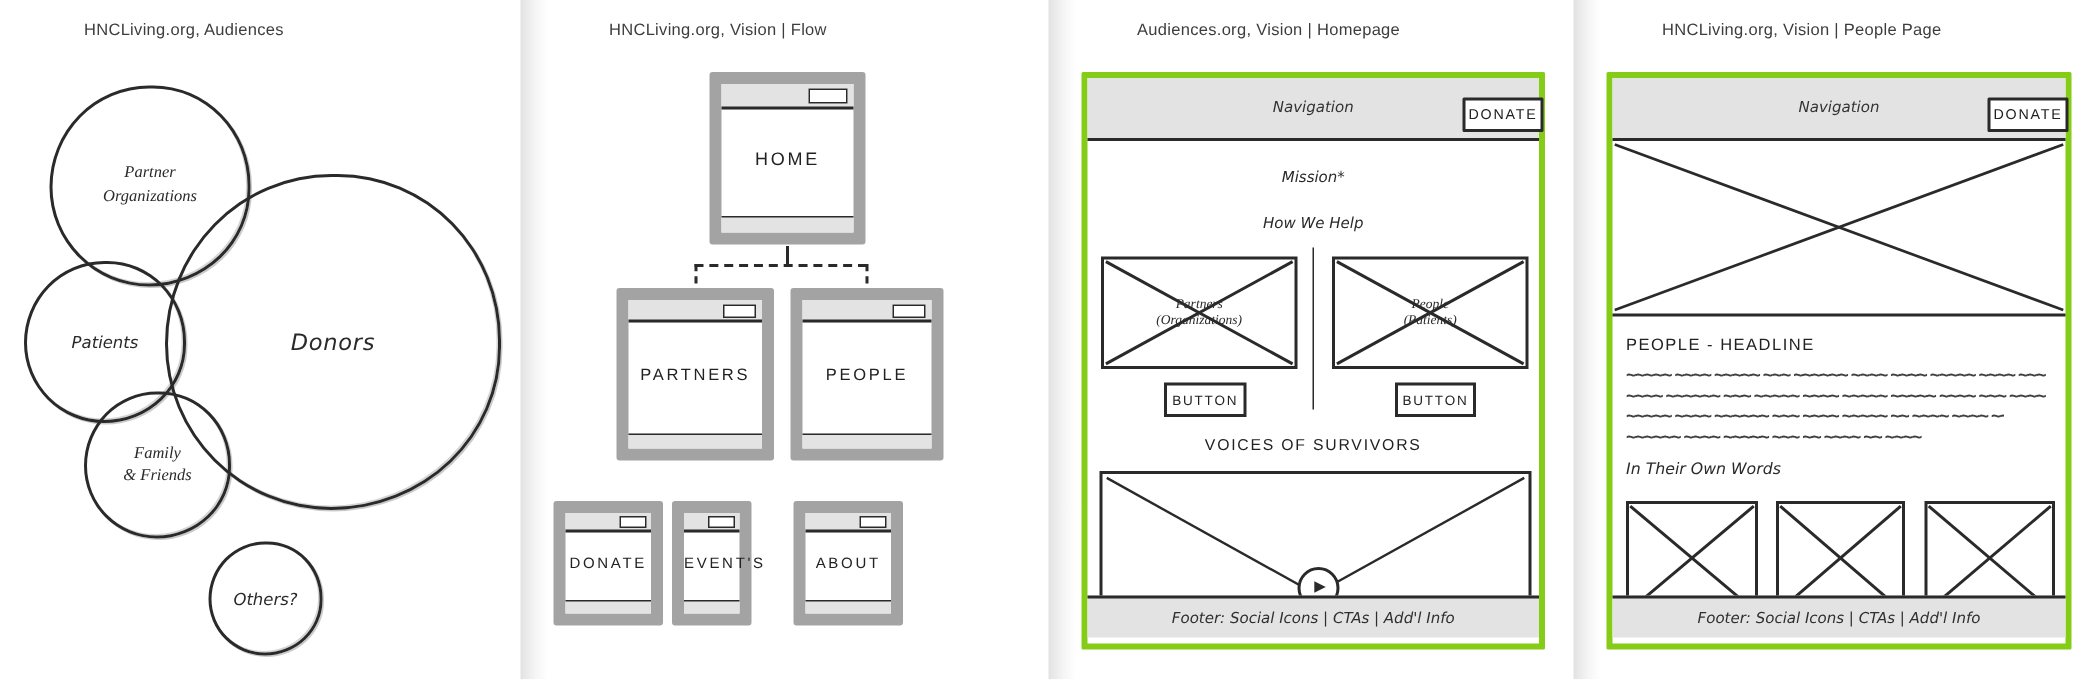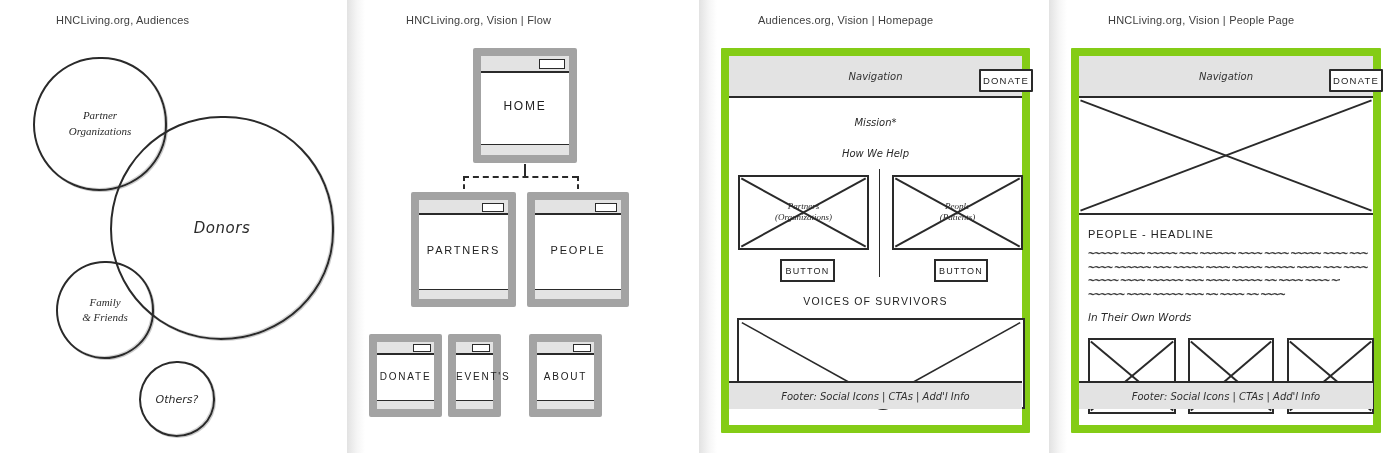--- a/index.html
+++ b/index.html
@@ -28,28 +28,28 @@
   .winbox-lg .bar-bottom{height:10px}.winbox-lg .win-label{font-size:12px}
   .winbox-md .bar-top{height:13px}.winbox-md .chip{top:3px;right:4px;width:20px;height:7px}
   .winbox-md .bar-bottom{height:9px}.winbox-md .win-label{font-size:11px}
   .winbox-sm .bar-top{height:11px}.winbox-sm .chip{top:2px;right:3px;width:16px;height:6px}
   .winbox-sm .bar-bottom{height:8px}.winbox-sm .win-label{font-size:10px}
 
   .dash-h{position:absolute;border-top:2px dashed #2a2a2a;}
   .dash-v{position:absolute;border-left:2px dashed #2a2a2a;}
 
   
-  .frame{position:absolute;border:8px solid #84cc16;background:#fff;box-sizing:border-box;border-radius:1px;}
+  .frame{position:absolute;border:4px solid #84cc16;background:#fff;box-sizing:border-box;border-radius:1px;}
   .frame-header{position:absolute;top:0;left:0;right:0;height:42px;background:#e3e3e3;
                 border-bottom:2px solid #2a2a2a;box-sizing:border-box;}
   .nav-label{position:absolute;left:0;right:0;top:50%;transform:translateY(-50%);
              text-align:center;font-size:10px;color:#333;}
   .donate-btn{position:absolute;border:2px solid #2a2a2a;background:#fff;display:flex;align-items:center;
               justify-content:center;font-size:9.5px;letter-spacing:1.2px;font-weight:500;color:#222;border-radius:1px;}
-  .frame-footer{position:absolute;left:0;right:0;bottom:16px;height:28px;background:#e3e3e3;
+  .frame-footer{position:absolute;left:0;right:0;bottom:4px;height:28px;background:#e3e3e3;
                 border-top:2px solid #2a2a2a;display:flex;align-items:center;justify-content:center;
                 font-size:10px;color:#2f2f2f;box-sizing:border-box;z-index:3;}
   .center-text{position:absolute;left:0;right:0;text-align:center;}
 
   .xbox{position:absolute;border:2px solid #2a2a2a;background:#fff;box-sizing:border-box;z-index:1;}
   .xsvg{position:absolute;left:0;top:0;width:100%;height:100%;display:block;}
   .xcap{position:absolute;left:0;right:0;top:50%;transform:translateY(-50%);
         text-align:center;font-size:9px;line-height:1.3;color:#2a2a2a;}
   .vline{position:absolute;width:0;border-left:1.5px solid #2a2a2a;}
   .btn-rect{position:absolute;border:2px solid #2a2a2a;background:#fff;display:flex;align-items:center;
@@ -72,20 +72,23 @@
   <div class="sep" style="left:1049px"></div>
 
   <section class="panel" style="left:0;width:345px">
     <div class="panel-title" style="left:20px">HNCLiving.org, Audiences</div>
 
     <div class="sketch-circle" style="left:33px;top:57px;width:130px;height:130px">
       <span class="hand preline" style="font-size:11px;line-height:1.45">Partner
 Organizations</span>
     </div>
 
+    <div class="sketch-circle" style="left:16px;top:174px;width:104px;height:104px">
+      <span class="hand" style="font-size:11px">Patients</span>
+    </div>
 
     <div class="sketch-circle" style="left:110px;top:116px;width:220px;height:220px">
       <span class="hand" style="font-size:15px;letter-spacing:.5px">Donors</span>
     </div>
 
     <div class="sketch-circle" style="left:56px;top:261px;width:94px;height:94px">
       <span class="hand preline" style="font-size:11px;line-height:1.4">Family
 &amp; Friends</span>
     </div>
 

